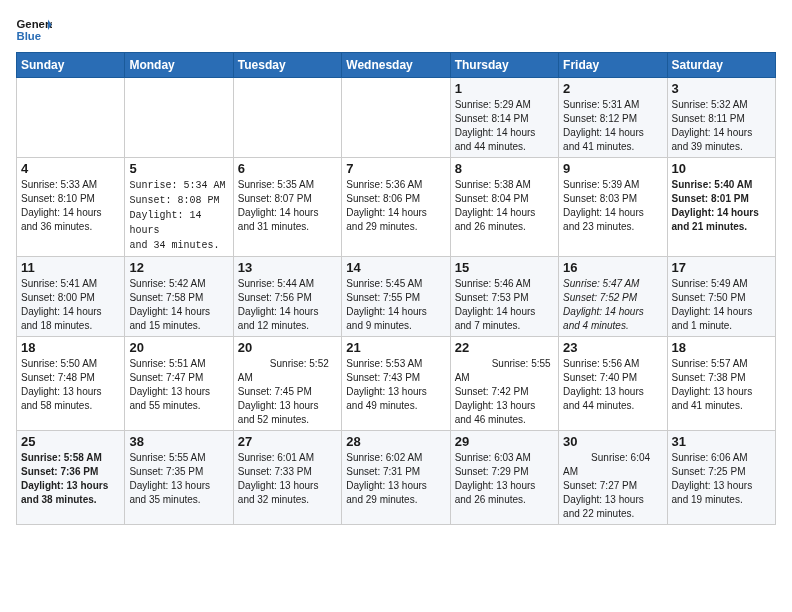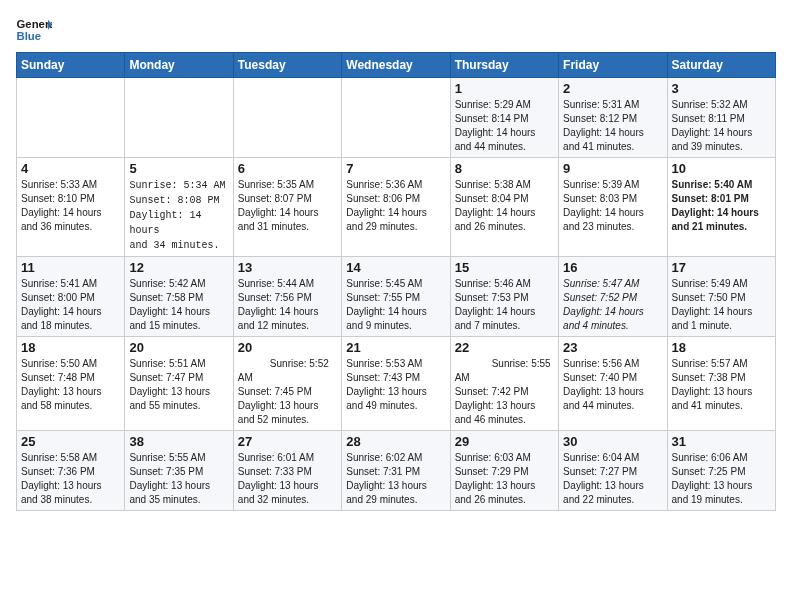--- a/index.html
+++ b/index.html
@@ -210,41 +210,41 @@
         <td><span class="day-num">23</span><span class="day-detail" style="white-space: pre-line;">Sunrise: 5:56 AM
 Sunset: 7:40 PM
 Daylight: 13 hours
 and 44 minutes.</span></td>
         <td><span class="day-num">18</span><span class="day-detail" style="white-space: pre-line;">Sunrise: 5:57 AM
 Sunset: 7:38 PM
 Daylight: 13 hours
 and 41 minutes.</span></td>
       </tr>
       <tr>
-        <td><span class="day-num">25</span><span class="day-detail" style="white-space: pre-line;">Sunrise: 5:58 AM
+        <td><span class="day-num">25</span><span class="day-detail" style="white-space: pre-line; font-weight: bold;">Sunrise: 5:58 AM
 Sunset: 7:36 PM
 Daylight: 13 hours
 and 38 minutes.</span></td>
         <td><span class="day-num">38</span><span class="day-detail" style="white-space: pre-line;">Sunrise: 5:55 AM
 Sunset: 7:35 PM
 Daylight: 13 hours
 and 35 minutes.</span></td>
         <td><span class="day-num">27</span><span class="day-detail" style="white-space: pre-line;">Sunrise: 6:01 AM
 Sunset: 7:33 PM
 Daylight: 13 hours
 and 32 minutes.</span></td>
         <td><span class="day-num">28</span><span class="day-detail" style="white-space: pre-line;">Sunrise: 6:02 AM
 Sunset: 7:31 PM
 Daylight: 13 hours
 and 29 minutes.</span></td>
         <td><span class="day-num">29</span><span class="day-detail" style="white-space: pre-line;">Sunrise: 6:03 AM
 Sunset: 7:29 PM
 Daylight: 13 hours
 and 26 minutes.</span></td>
-        <td><span class="day-num">30</span><span class="day-detail" style="white-space: pre-line;">Sunrise: 6:04 AM
+        <td><span class="day-num">30</span><span class="day-detail" style="white-space: pre-line; margin-left: 28px;">Sunrise: 6:04 AM
 Sunset: 7:27 PM
 Daylight: 13 hours
 and 22 minutes.</span></td>
         <td><span class="day-num">31</span><span class="day-detail" style="white-space: pre-line;">Sunrise: 6:06 AM
 Sunset: 7:25 PM
 Daylight: 13 hours
 and 19 minutes.</span></td>
       </tr>
     </tbody>
 </table>

